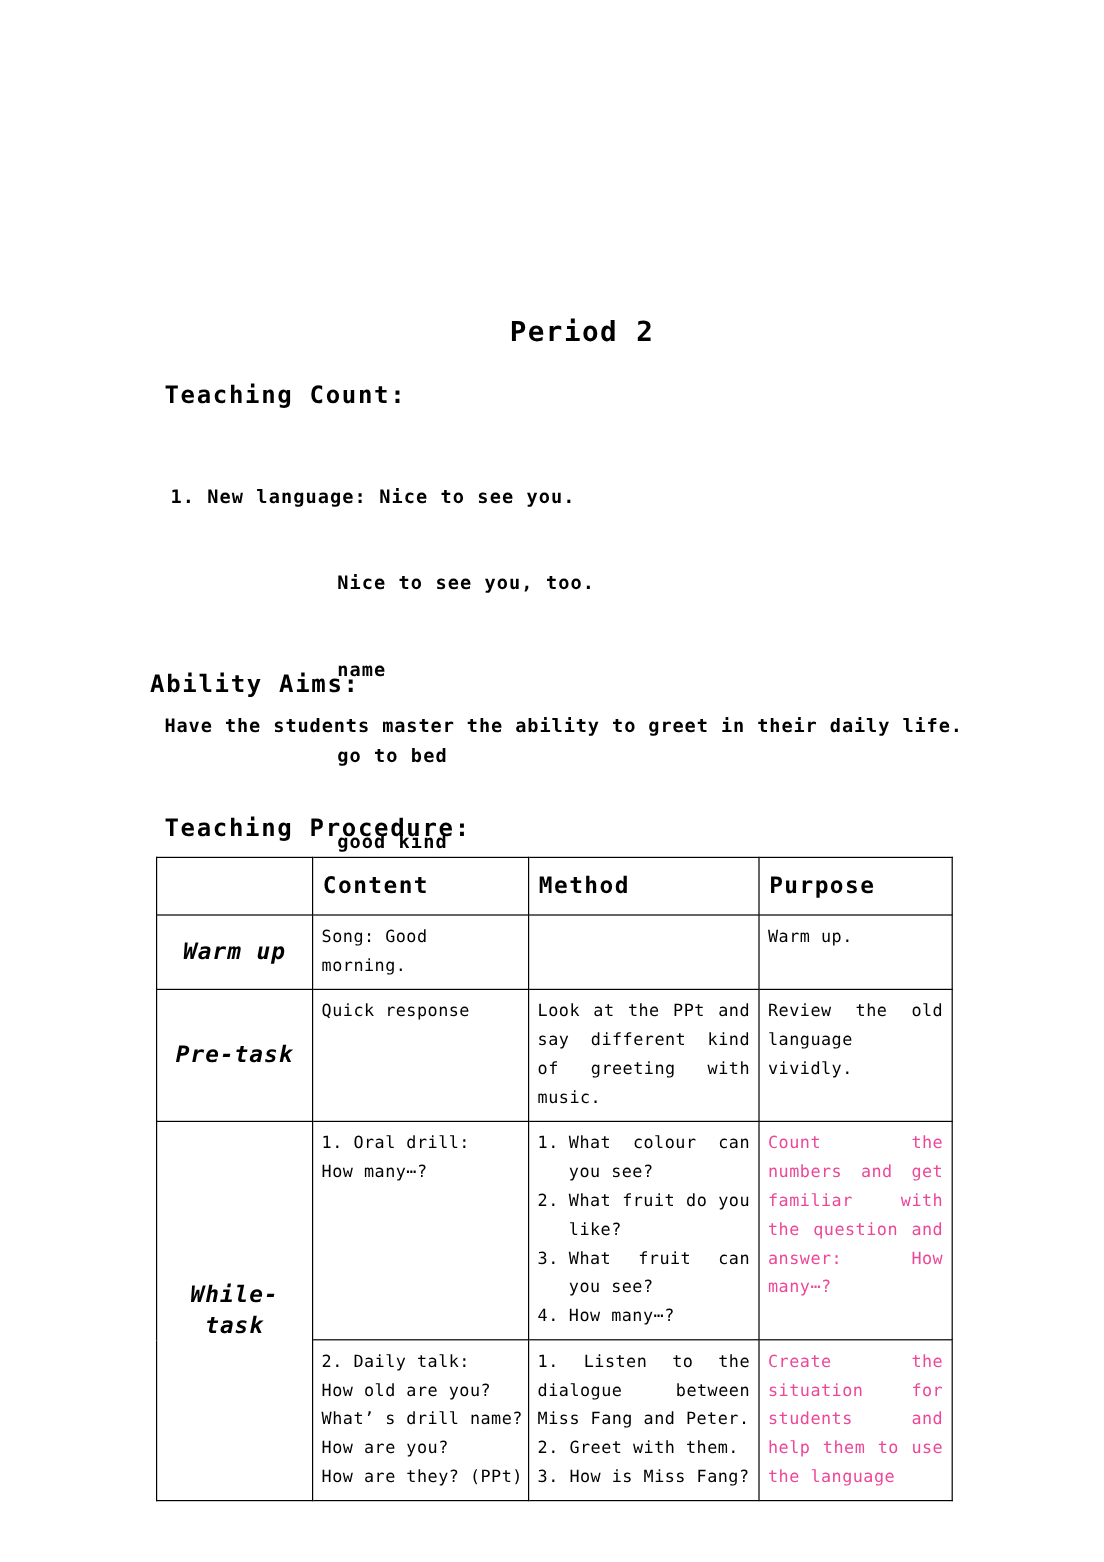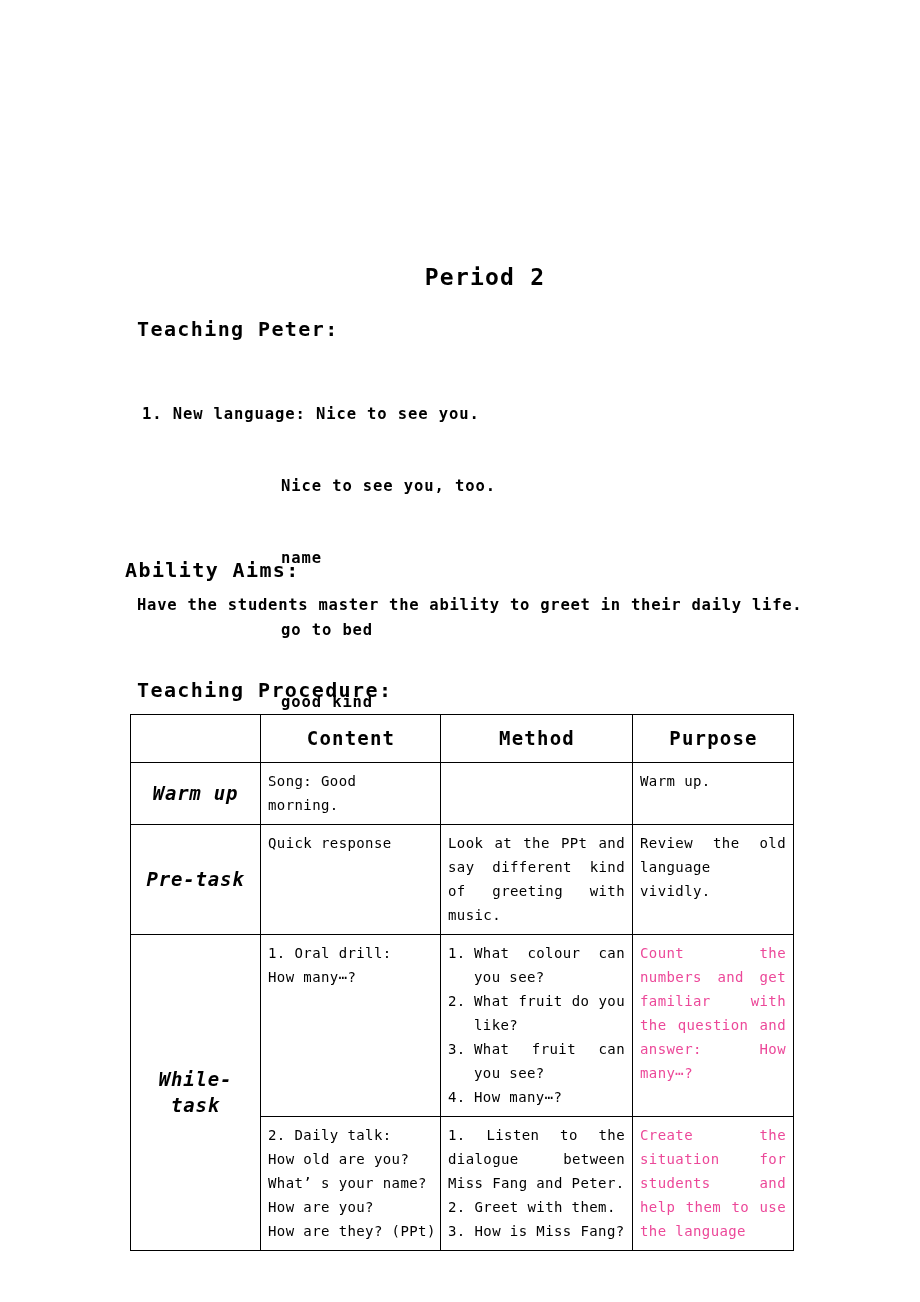--- a/index.html
+++ b/index.html
@@ -97,21 +97,21 @@
   .col-stage   { width: 130px; }
   .col-content { width: 180px; }
   .col-method  { width: 192px; }
   .col-purpose { width: 161px; }
 
   .hdr-cell {
     font-size: 19px !important;
     font-weight: bold !important;
     letter-spacing: 1.2px !important;
     line-height: 30px !important;
-    text-align: center;
+    text-align: left;
     height: 34px;
     vertical-align: middle !important;
     padding-left: 8px !important;
   }
   .hdr-blank { }
 
   .stage-cell {
     font-size: 19px !important;
     font-weight: bold !important;
     letter-spacing: 0.8px !important;
@@ -150,21 +150,21 @@
   }
   .plain-lines > div { white-space: pre; }
 </style>
 </head>
 <body>
 
 <div class="page">
 
   <div class="doc-title">Period 2</div>
 
-  <div class="sec-heading" id="heading-teaching-aims">Teaching Peter:</div>
+  <div class="sec-heading" id="heading-teaching-aims">Teaching Count:</div>
 
   <div class="aims-block">
     <span class="aims-line">1. New language: Nice to see you.</span>
     <span class="aims-line indented">Nice to see you, too.</span>
     <span class="aims-line indented">name</span>
     <span class="aims-line indented">go to bed</span>
     <span class="aims-line indented">good kind</span>
     <span class="aims-line">2. Happy English M1U1</span>
   </div>
 
@@ -236,21 +236,21 @@
         </td>
 
         <td class="cell-justify blue">Count the numbers and get familiar with the question and answer: How many⋯?</td>
       </tr>
 
       <tr>
         <td>
           <div class="plain-lines">
             <div>2. Daily talk:</div>
             <div>How old are you?</div>
-            <div>What’ s your name?</div>
+            <div>What’ s drill name?</div>
             <div>How are you?</div>
             <div>How are they? (PPt)</div>
           </div>
         </td>
 
         <td>
           <ol class="nlist">
             <li style="padding-left: 0px; text-align: justify; text-align-last: left;"><span>1. </span><span>Listen to the dialogue between Miss Fang and Peter.</span></li>
             <li style="padding-left:0;">
               <span class="num" style="position:static;">2. </span>

